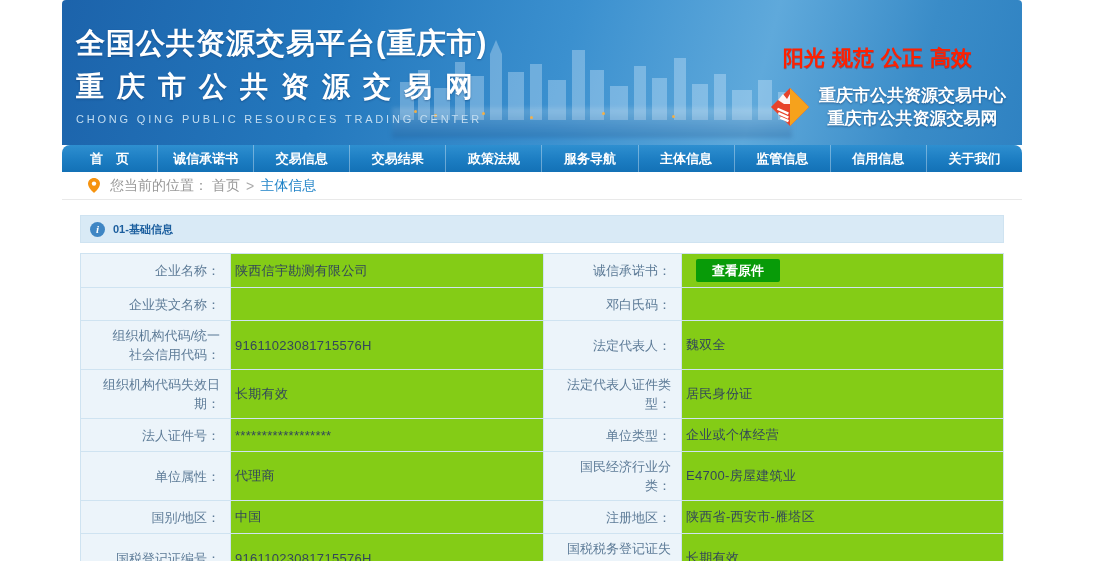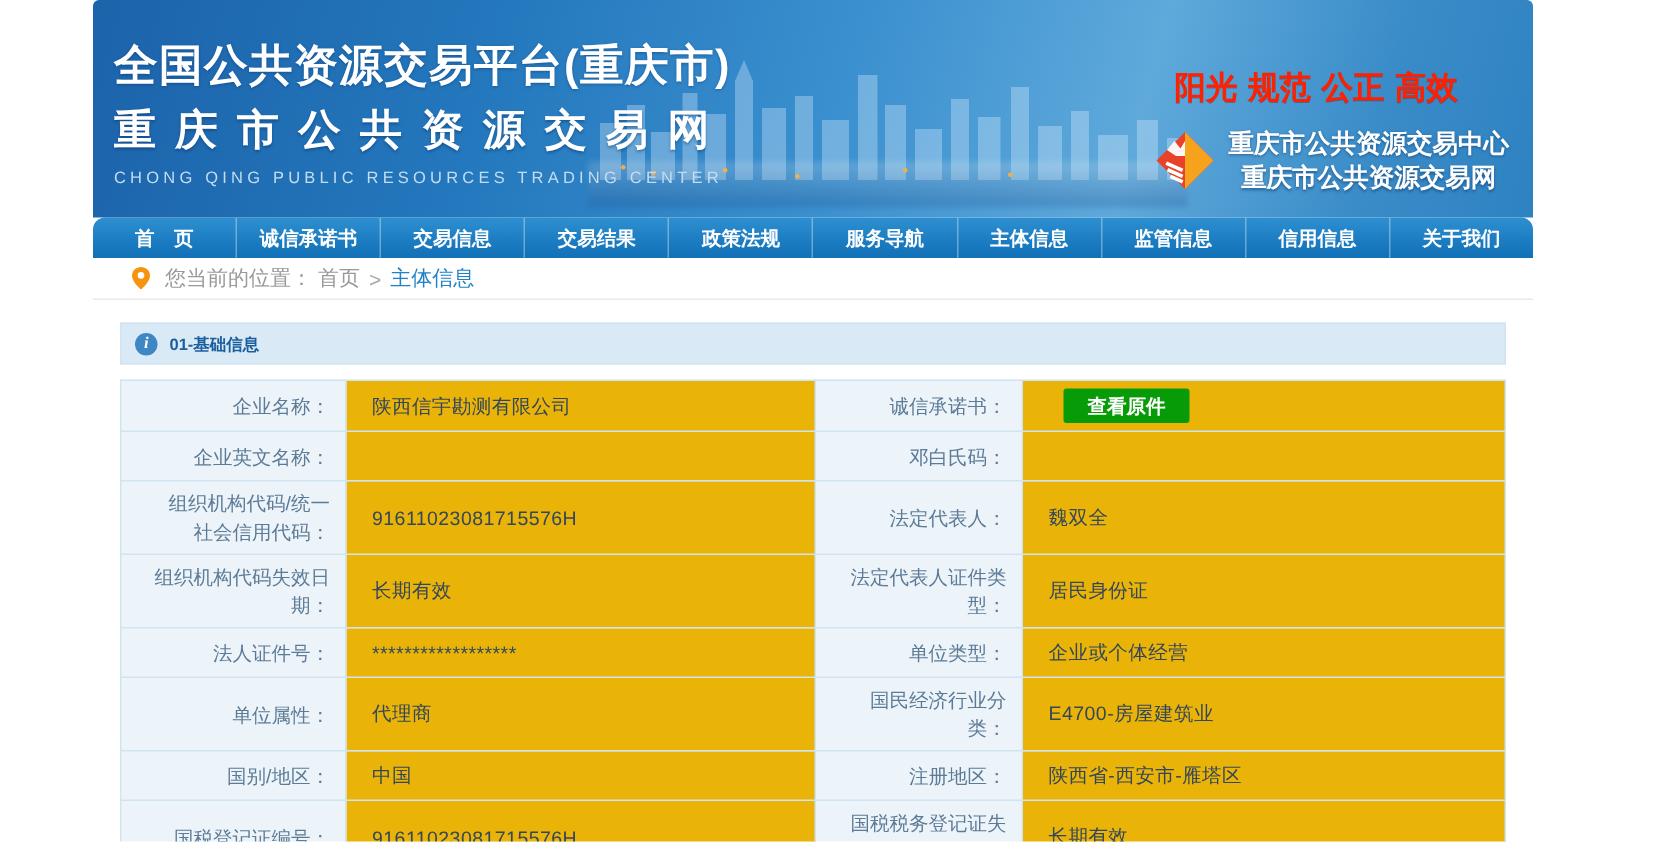--- a/index.html
+++ b/index.html
@@ -70,21 +70,21 @@
   .section-title { font-size:11px; font-weight:bold; color:#1b5e9e; }
 
   table.info-table { width:100%; border-collapse:collapse; table-layout:fixed; }
   .info-table td {
     border:1px solid #cfe3f1; font-size:13px; height:33px; vertical-align:middle;
   }
   .info-table td.lbl {
     background:#ecf4fa; color:#5d7b97; text-align:right;
     padding:5px 10px 5px 20px; line-height:19px;
   }
-  .info-table td.val { background:#eab308; color:#33475a; padding:5px 8px 5px 17px; letter-spacing:.3px; }
+  .info-table td.val { background:#84cc16; color:#33475a; padding:5px 8px 5px 4px; letter-spacing:.3px; }
   .green-btn {
     background:#089b08; color:#fff; border:none; border-radius:2px;
     width:84px; height:23px; font-size:13px; font-weight:bold; cursor:pointer;
     margin-left:10px; font-family:Liberation Serif, serif;
   }
 </style>
 </head>
 <body>
 
 <div class="container">

